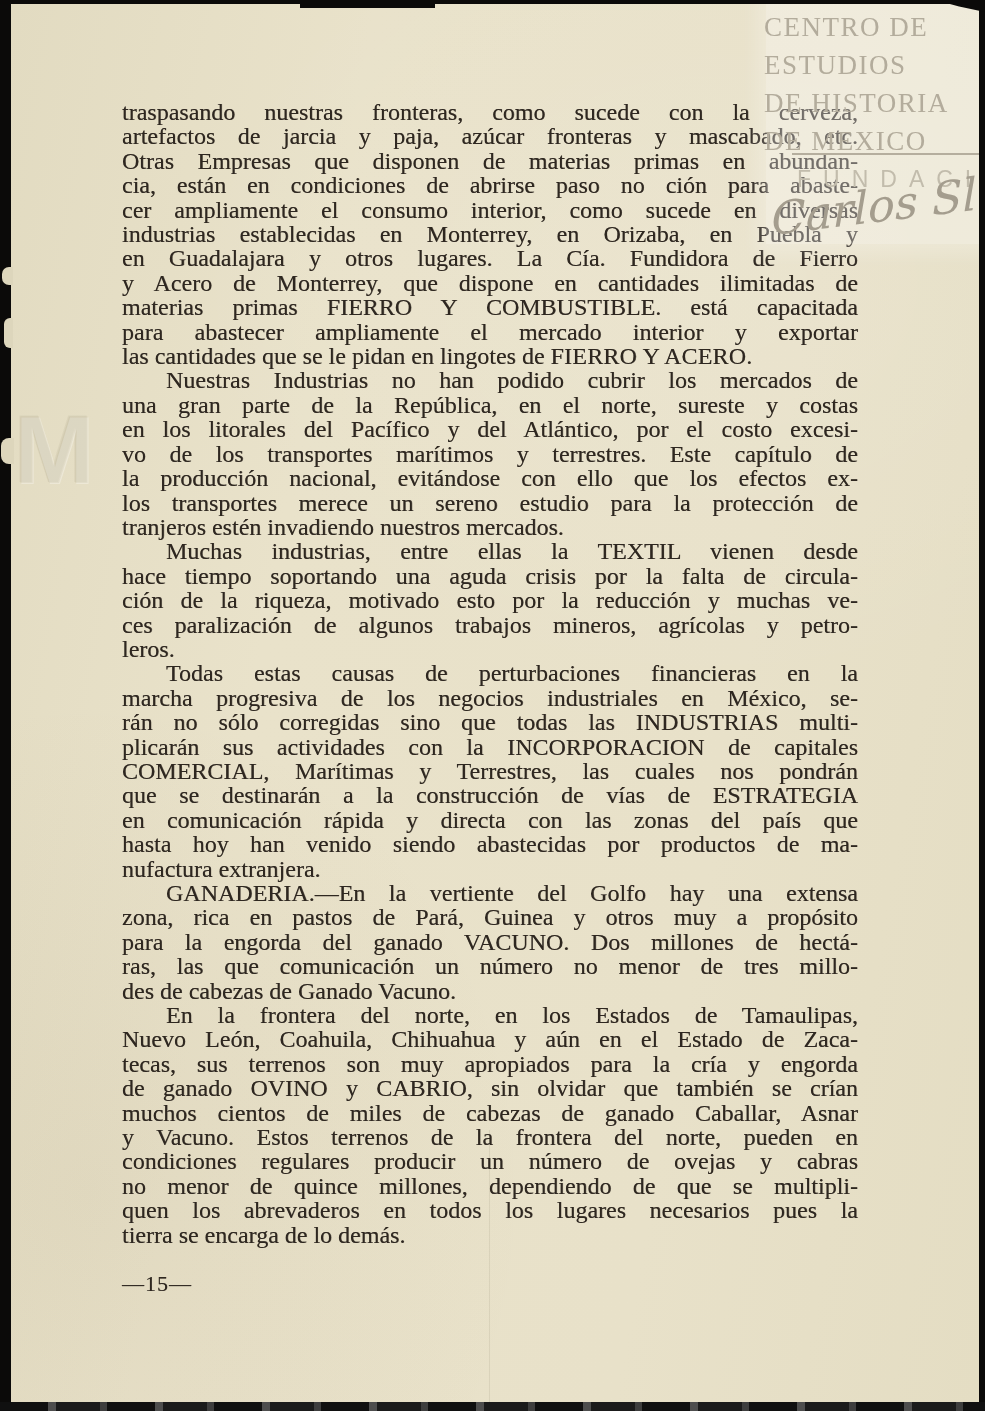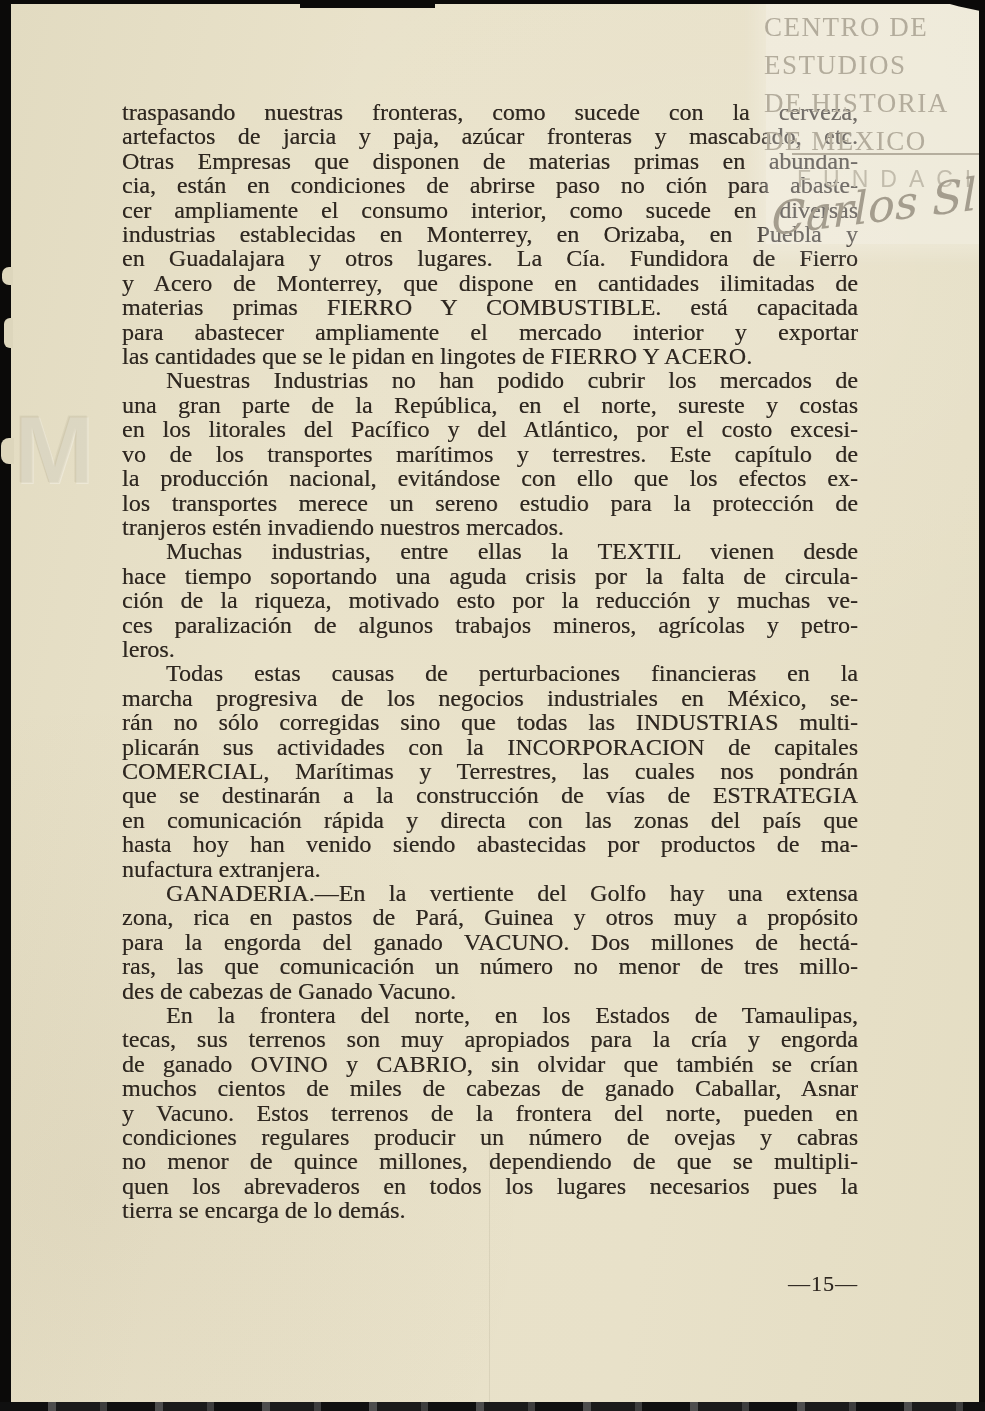--- a/index.html
+++ b/index.html
@@ -36,21 +36,21 @@
     text-shadow:0.35px 0.4px 0 rgba(46,39,32,0.55);
   }
   .paragraph { }
   .paragraph:first-child { margin-top:0; }
   .line { text-align:justify; text-align-last:justify; }
   .line.para-end { text-align-last:left; }
   .line.indent { text-indent:44px; }
   .bold { font-weight:400; letter-spacing:0.2px; }
   .page-number {
     position:absolute; left:122px; top:1271px; width:736px; z-index:3;
-    text-align:right; font-size:22px; color:#2e2720; letter-spacing:1px;
+    text-align:left; font-size:22px; color:#2e2720; letter-spacing:1px;
     text-shadow:0.35px 0.4px 0 rgba(46,39,32,0.55);
   }
   
   .wm-box {
     position:absolute; left:766px; top:4px; width:219px; height:240px; z-index:4;
     background:rgba(255,255,255,0.33);
     box-shadow:0 0 16px 10px rgba(255,255,255,0.22);
   }
   .wm-org {
     position:absolute; left:764px; top:8px; width:221px; z-index:5;
@@ -147,20 +147,21 @@
       </div>
       <div class="paragraph">
         <div class="line indent">GANADERIA.—En la vertiente del Golfo hay una extensa</div>
         <div class="line">zona, rica en pastos de Pará,  Guinea y otros muy a propósito</div>
         <div class="line">para la engorda del ganado VACUNO.  Dos millones de hectá-</div>
         <div class="line">ras, las que comunicación un número no menor de tres millo-</div>
         <div class="line para-end">des de cabezas de Ganado Vacuno.</div>
       </div>
       <div class="paragraph">
         <div class="line indent">En la frontera del norte, en los Estados de Tamaulipas,</div>
+        <div class="line">Nuevo León, Coahuila, Chihuahua y aún en el Estado de Zaca-</div>
         <div class="line">tecas, sus terrenos son muy apropiados para la cría y engorda</div>
         <div class="line">de ganado OVINO y CABRIO, sin olvidar que también se crían</div>
         <div class="line">muchos cientos de miles de cabezas de ganado Caballar, Asnar</div>
         <div class="line">y Vacuno.  Estos terrenos de la frontera del norte, pueden en</div>
         <div class="line">condiciones regulares producir un número de ovejas y cabras</div>
         <div class="line">no menor de quince millones, dependiendo de que se multipli-</div>
         <div class="line">quen los abrevaderos en todos los lugares necesarios pues la</div>
         <div class="line para-end">tierra se encarga de lo demás.</div>
       </div>
     </div>

